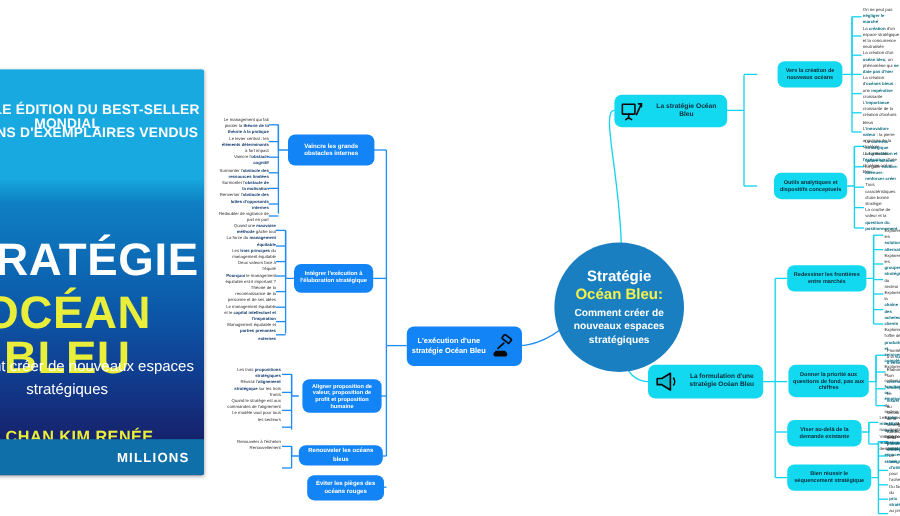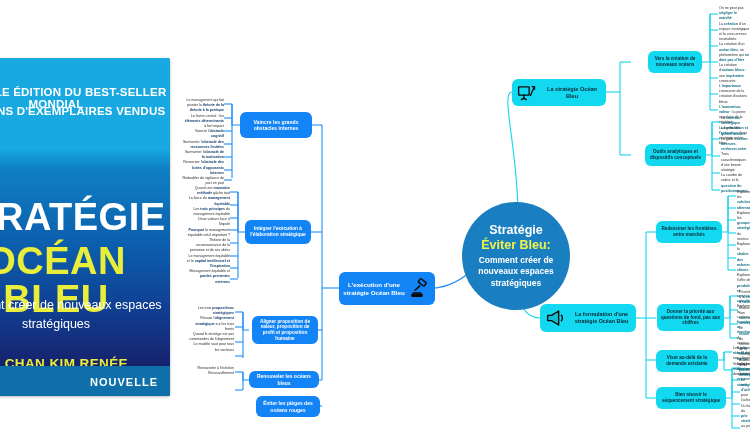--- a/index.html
+++ b/index.html
@@ -64,21 +64,21 @@
     <div class="cov-band">
       <div class="l1">NOUVELLE ÉDITION DU BEST-SELLER MONDIAL</div>
       <div class="l2">4 MILLIONS D'EXEMPLAIRES VENDUS</div>
     </div>
     <div class="cov-t1">STRATÉGIE</div>
     <div class="cov-t2">OCÉAN BLEU</div>
     <div class="cov-sub">Comment créer de nouveaux espaces stratégiques</div>
     <div class="cov-auth">W. CHAN KIM      RENÉE MAUBORGNE</div>
     <div class="cov-foot"></div>
 
-    <div class="cov-pub">NOUVELLE</div>
+    <div class="cov-pub">MILLIONS</div>
   </div>
 
   <svg class="links" viewBox="0 0 750 430">
     <g fill="none" stroke="#1f8cf7" stroke-width="1.1">
 
       <path d="M470,272 C455,285 440,288 433,288"></path>
 
       <path d="M339,288 L322,288"></path>
       <path d="M322,288 L322,125"></path>
       <path d="M322,288 L322,380"></path>
@@ -187,21 +187,21 @@
         <path d="M732,380 L740,380"></path>
       <path d="M732,392 L740,392"></path>
         <path d="M732,404 L740,404"></path>
       <path d="M732,416 L740,416"></path>
         <path d="M732,428 L740,428"></path>
     </g>
   </svg>
 
   <div class="hub" style="left:462px;top:202px;width:108px;height:108px;">
     <div class="h1">Stratégie</div>
-    <div class="h2">Éviter Bleu:</div>
+    <div class="h2">Océan Bleu:</div>
     <div class="h3">Comment créer de nouveaux espaces stratégiques</div>
   </div>
 
   <div class="node blue" style="left:339px;top:272px;width:96px;height:33px;font-size:6.2px;padding:0 4px;">
     <span>L'exécution d'une stratégie Océan Bleu</span>
     <span class="ico" style="margin-left:4px;margin-right:0;">
       <svg width="22" height="22" viewBox="0 0 24 24" fill="none" stroke="#0a0a0a" stroke-width="1.6" stroke-linecap="round">
         <rect x="10.5" y="2.5" width="8" height="4.6" rx="1" transform="rotate(38 14.5 4.8)"></rect>
         <path d="M11.8 8.6 L6.6 13.4"></path>
         <rect x="3.2" y="17.6" width="11" height="2.4" rx=".7" fill="#0a0a0a"></rect>

